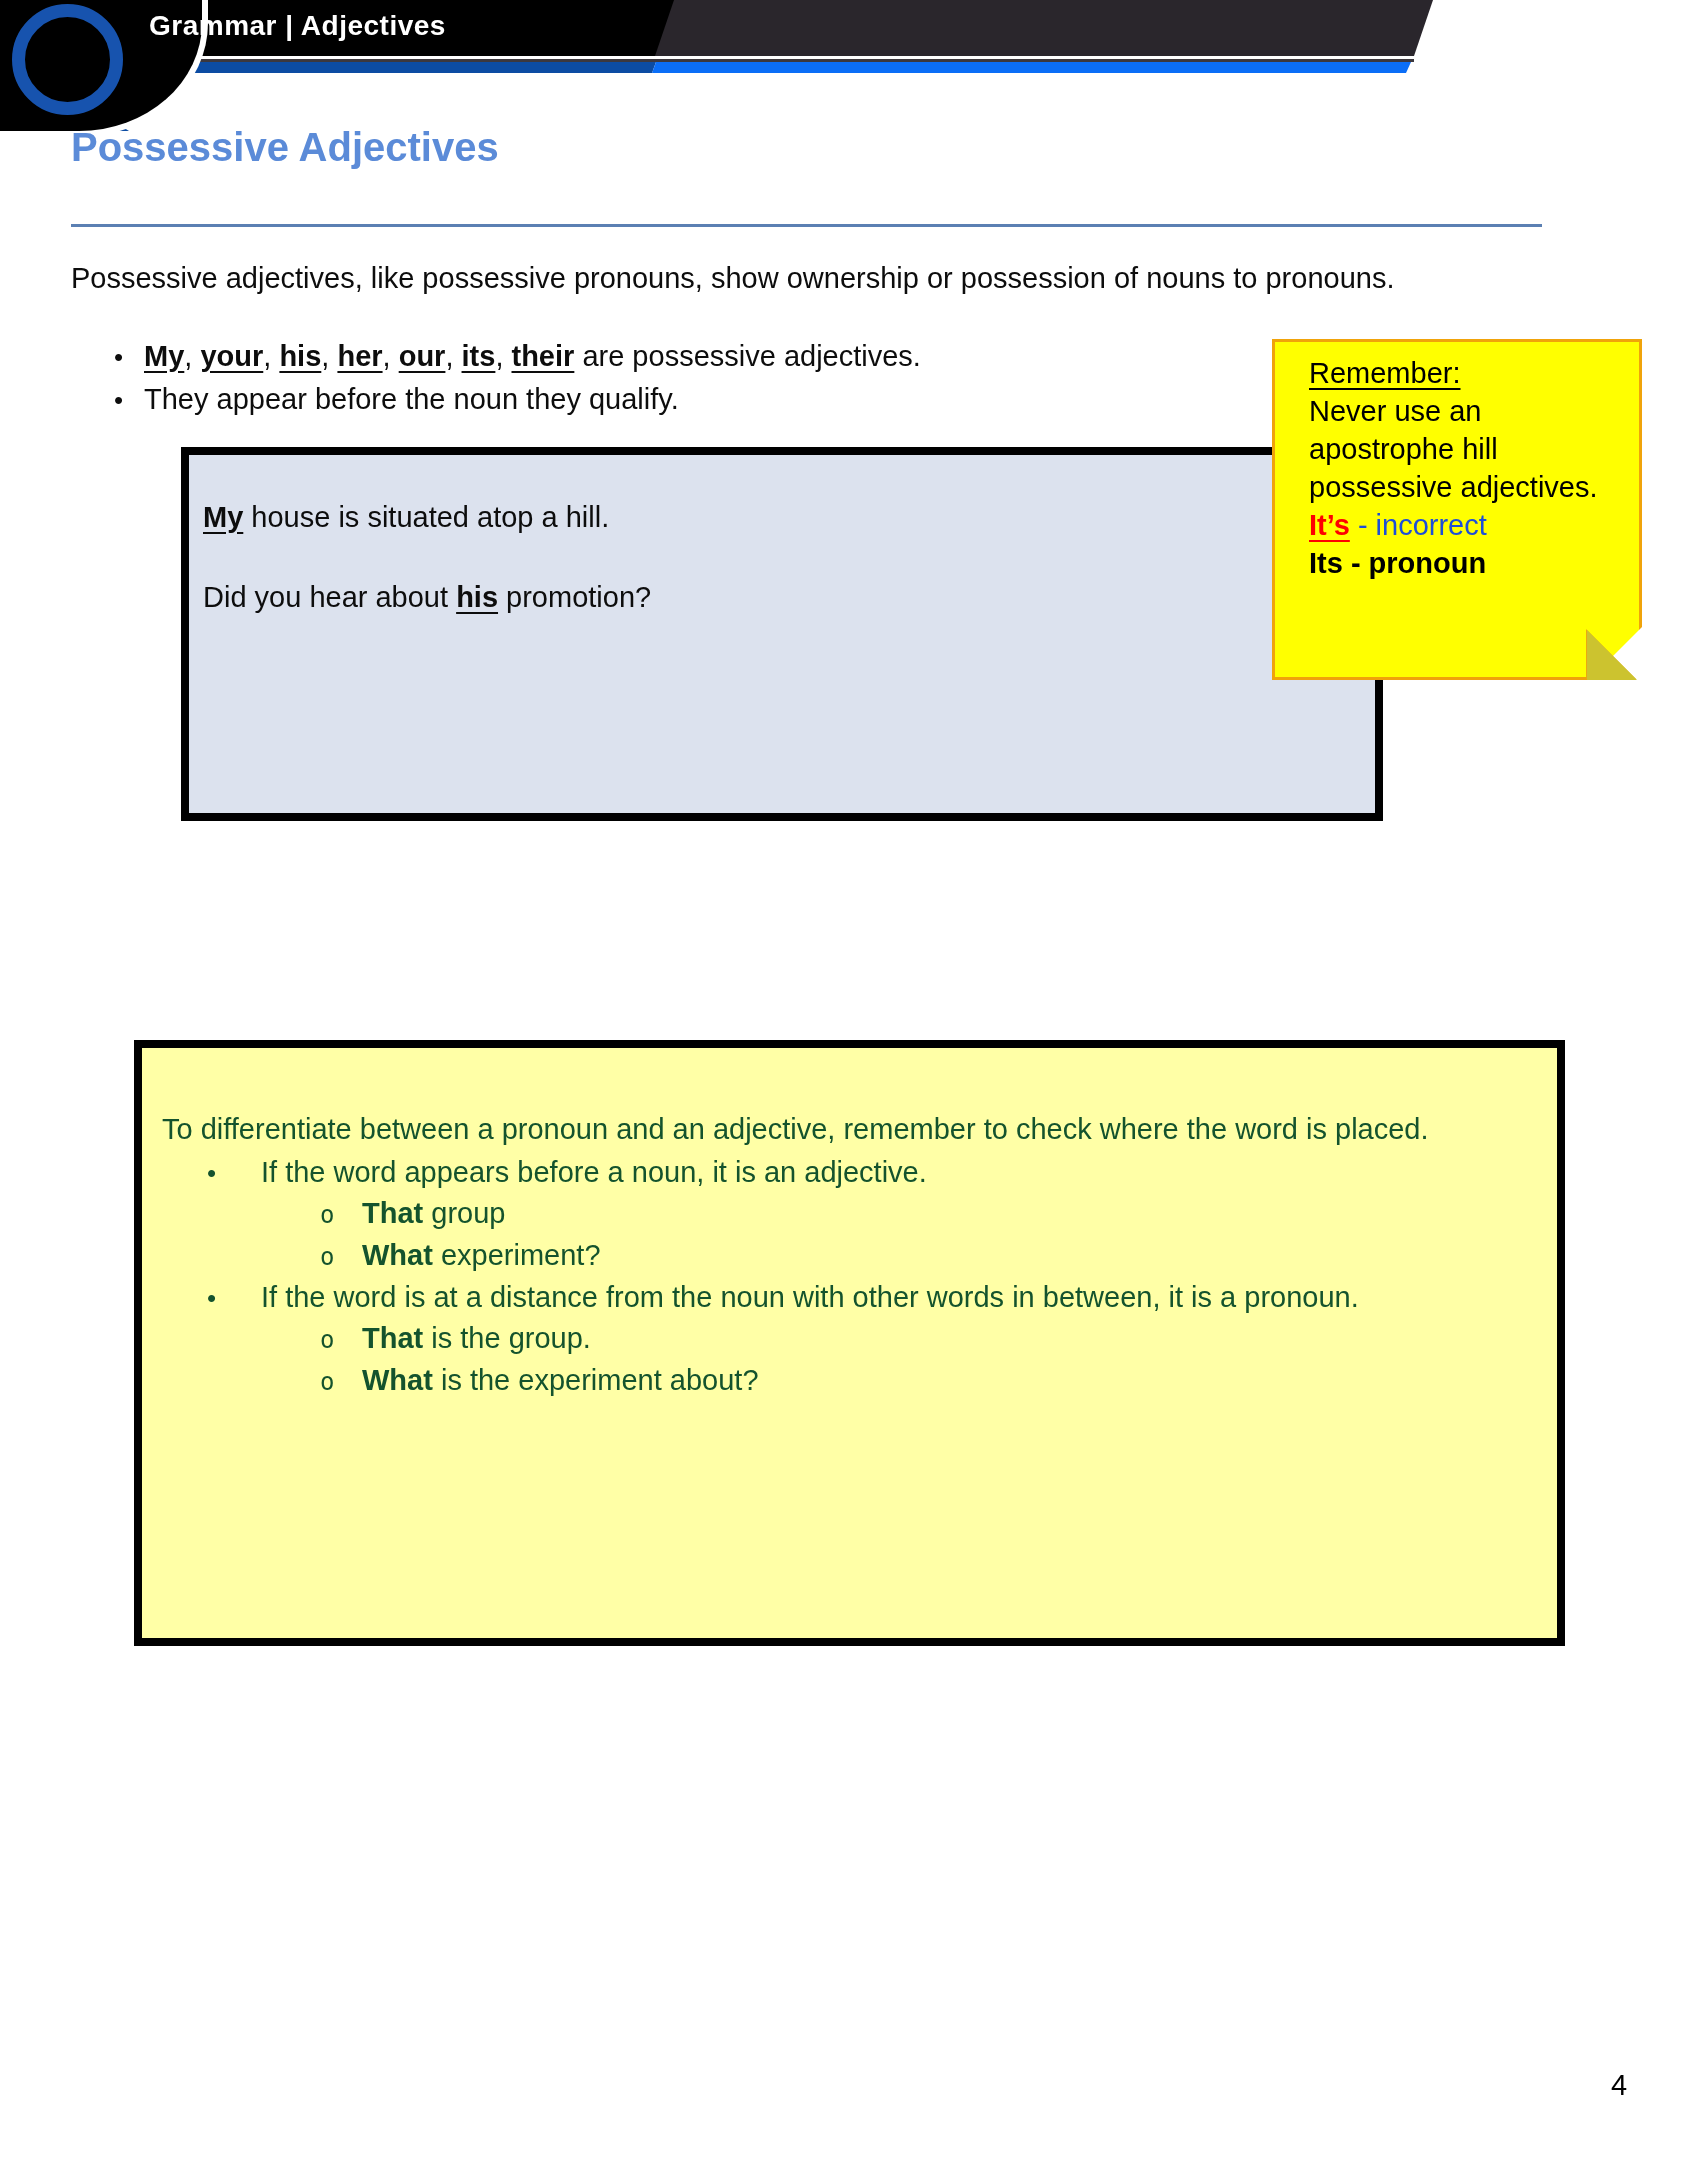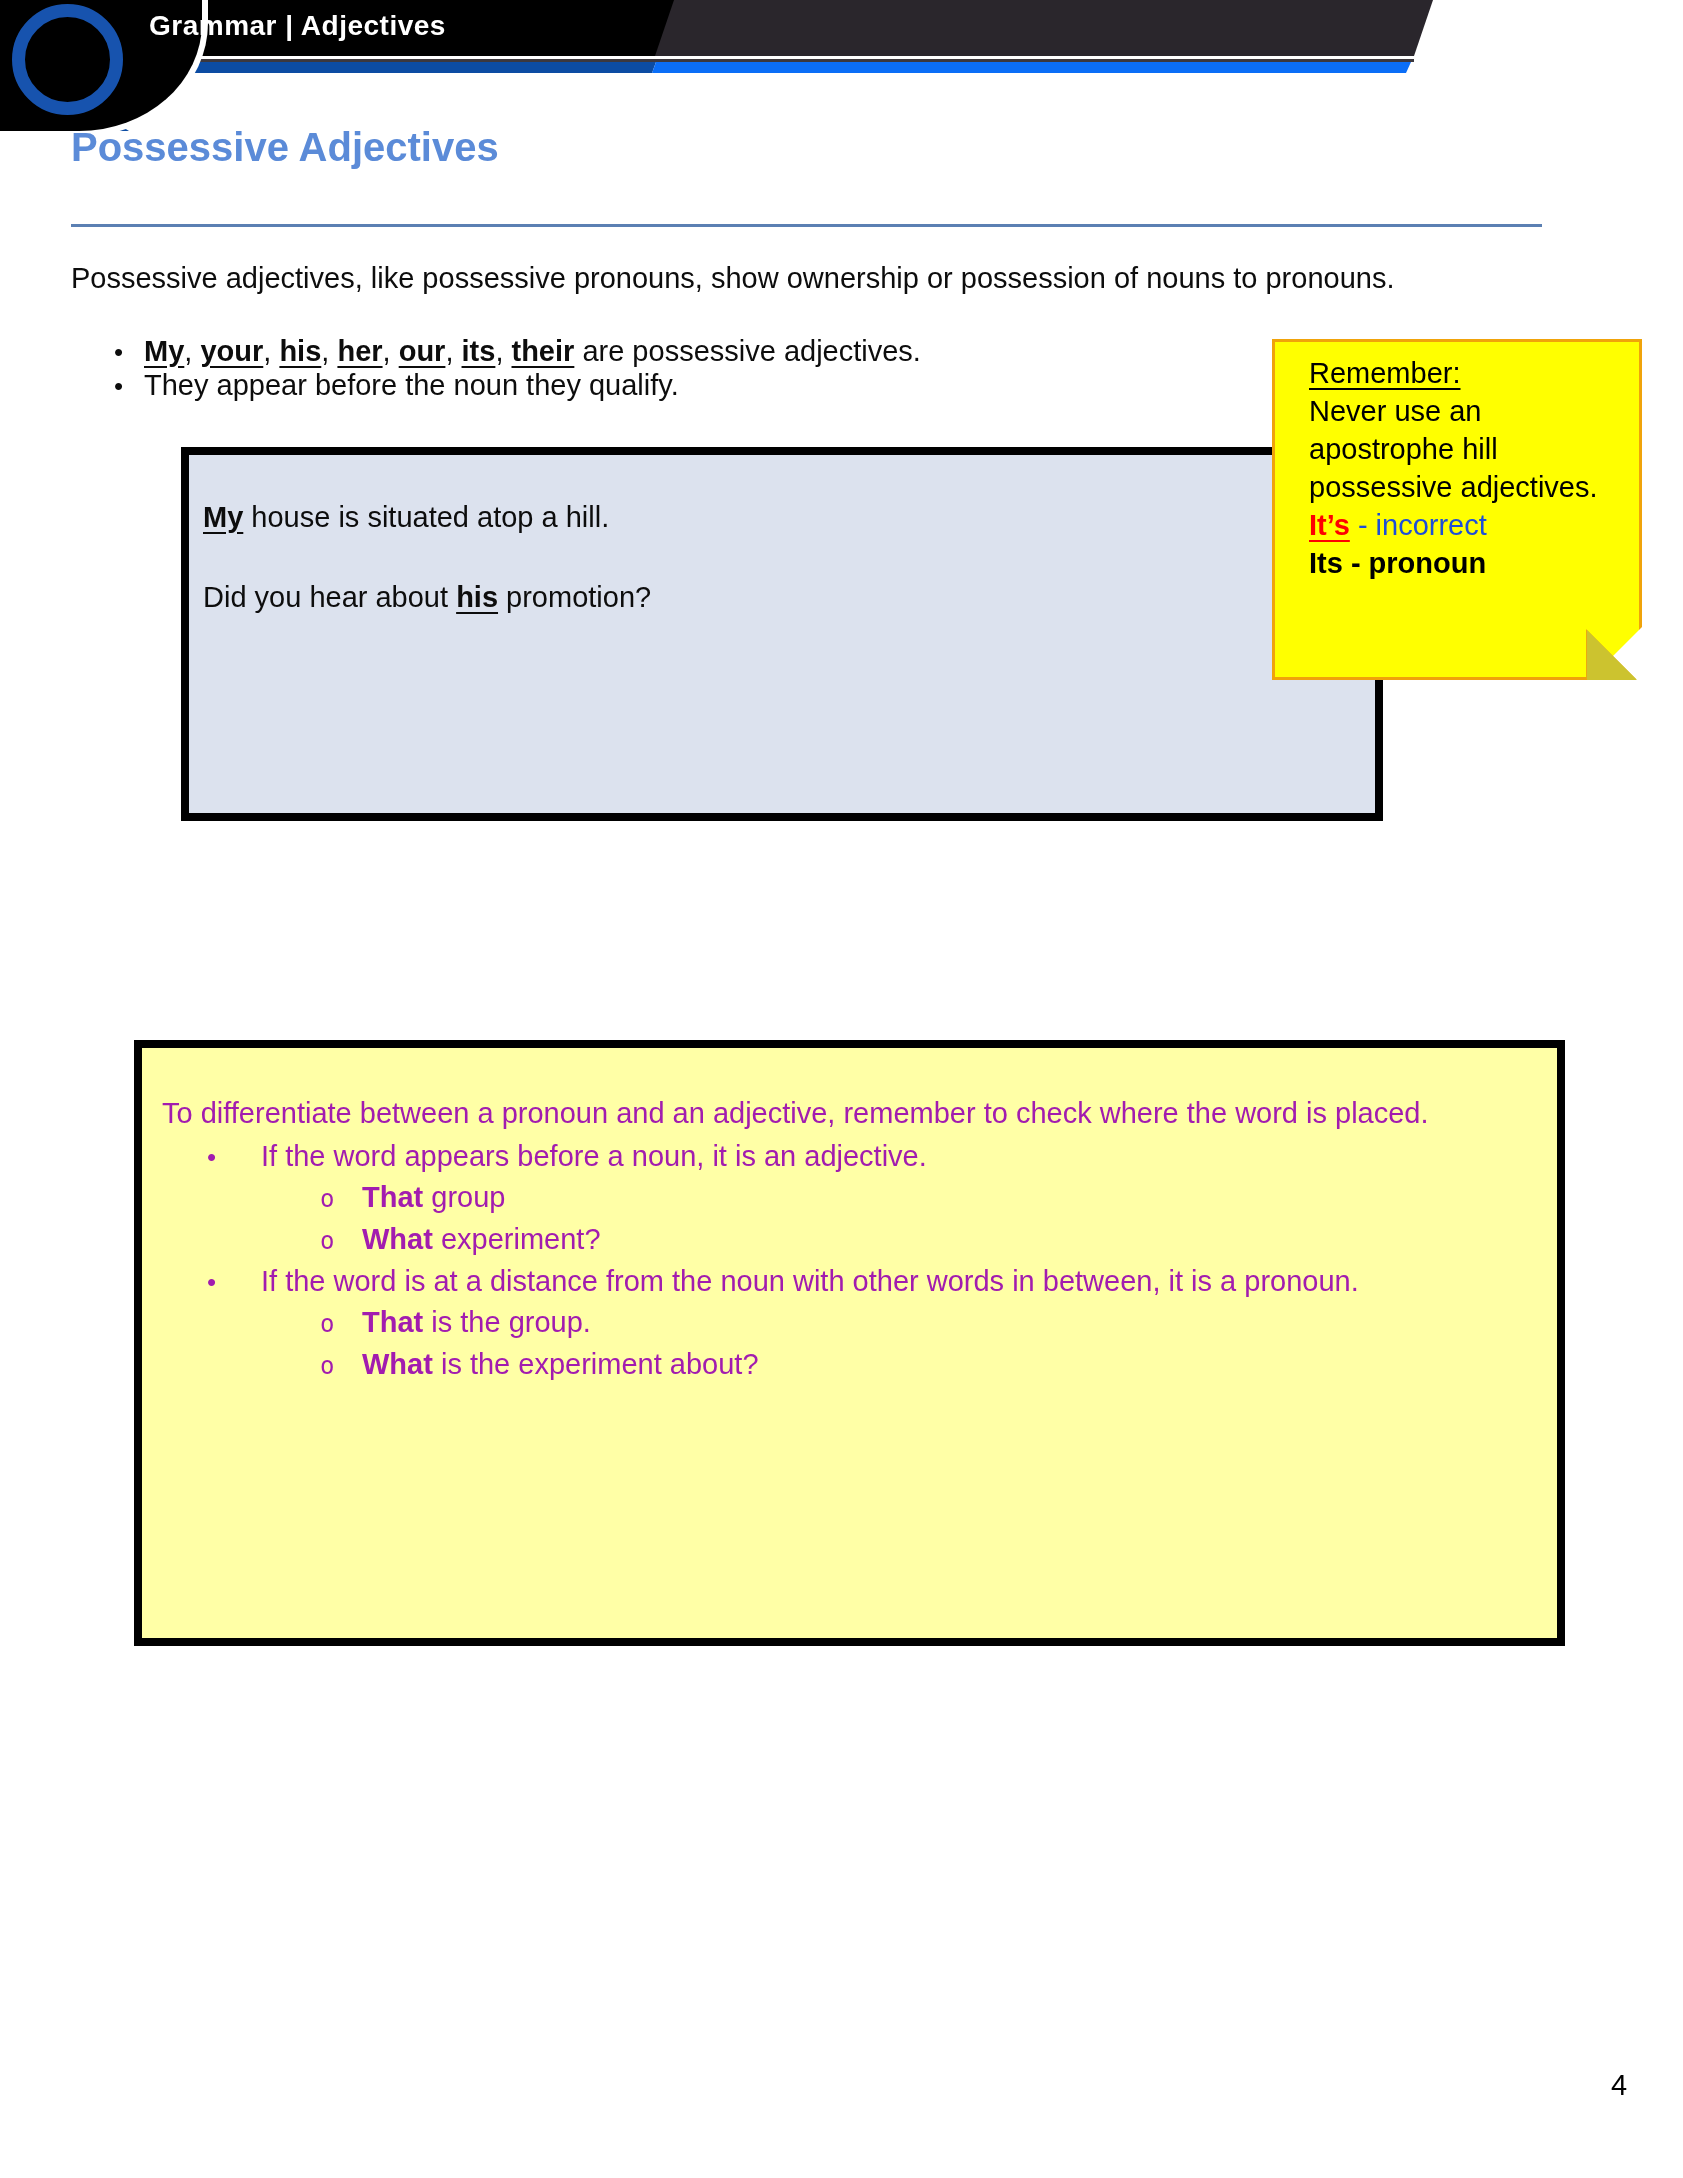--- a/index.html
+++ b/index.html
@@ -22,42 +22,42 @@
   .logo-blob{position:absolute;left:-10px;top:-10px;width:212px;height:141px;background:#000;
     border-right:6px solid #fff;border-bottom:6px solid #fff;
     border-bottom-right-radius:129px 114px;}
   .logo-ring{position:absolute;left:12px;top:4px;width:111px;height:111px;border:13px solid #1753ae;
     border-radius:50%;box-sizing:border-box;}
   
   .page-title{position:absolute;left:71px;top:125px;font-size:40px;font-weight:bold;color:#5b8bd8;}
   .title-rule{position:absolute;left:71px;top:224px;width:1471px;height:3px;background:#5b80b3;}
   
   .intro-para{position:absolute;left:71px;top:259px;width:1505px;font-size:29px;line-height:38px;color:#0d0d0d;}
-  .intro-bullets{position:absolute;left:71px;top:335px;width:1049px;font-size:29px;line-height:33px;color:#0d0d0d;}
+  .intro-bullets{position:absolute;left:71px;top:335px;width:1049px;font-size:29px;line-height:42px;color:#0d0d0d;}
   .ib-row{padding-left:43px;}
   .ib-row .mk{display:inline-block;width:30px;font-size:26px;}
   
   .note{position:absolute;left:1272px;top:339px;width:370px;height:341px;background:#ffff00;
     border:3px solid #f0a30a;box-sizing:border-box;z-index:6;}
   .note-text{position:absolute;left:34px;top:12px;right:10px;font-size:29px;line-height:38px;color:#000;}
   .note-cut{position:absolute;right:-3px;bottom:-3px;width:0;height:0;
     border-bottom:53px solid #ffffff;border-left:53px solid transparent;}
   .note-fold{position:absolute;right:2px;bottom:-3px;width:0;height:0;
     border-bottom:50px solid #ccc32f;border-right:50px solid transparent;
     filter:drop-shadow(-1px -1px 0 #e9a911);}
   
   .ex-box{position:absolute;left:181px;top:447px;width:1202px;height:374px;background:#dce2ee;
     border:8px solid #000;box-sizing:border-box;z-index:1;}
   .ex-inner{position:absolute;left:14px;top:44px;right:14px;font-size:29px;line-height:36px;color:#0d0d0d;}
   .ex-line2{margin-top:44px;}
   .ex-line3{margin-top:79px;}
   
   .tip-box{position:absolute;left:134px;top:1040px;width:1431px;height:606px;background:#ffffa6;
     border:8px solid #000;box-sizing:border-box;}
-  .tip-inner{position:absolute;left:20px;top:42px;right:26px;font-size:29px;color:#a21caf;}
+  .tip-inner{position:absolute;left:20px;top:58px;right:26px;font-size:29px;color:#14532d;}
   .tip-para{line-height:46px;max-width:1327px;}
   .trow{line-height:40px;}
   .trow.lvl1{padding-left:45px;margin-top:0;}
   .trow.lvl1 .mk{display:inline-block;width:54px;font-size:26px;}
   .trow.lvl2{padding-left:158px;}
   .trow.lvl2 .mk{display:inline-block;width:42px;font-family:"DejaVu Sans Mono",monospace;font-size:24px;}
   .gap-lg{margin-top:38px;}
   .gap-md{margin-top:36px;}
   
   .page-num{position:absolute;left:1611px;top:2069px;font-size:29px;color:#000;}

